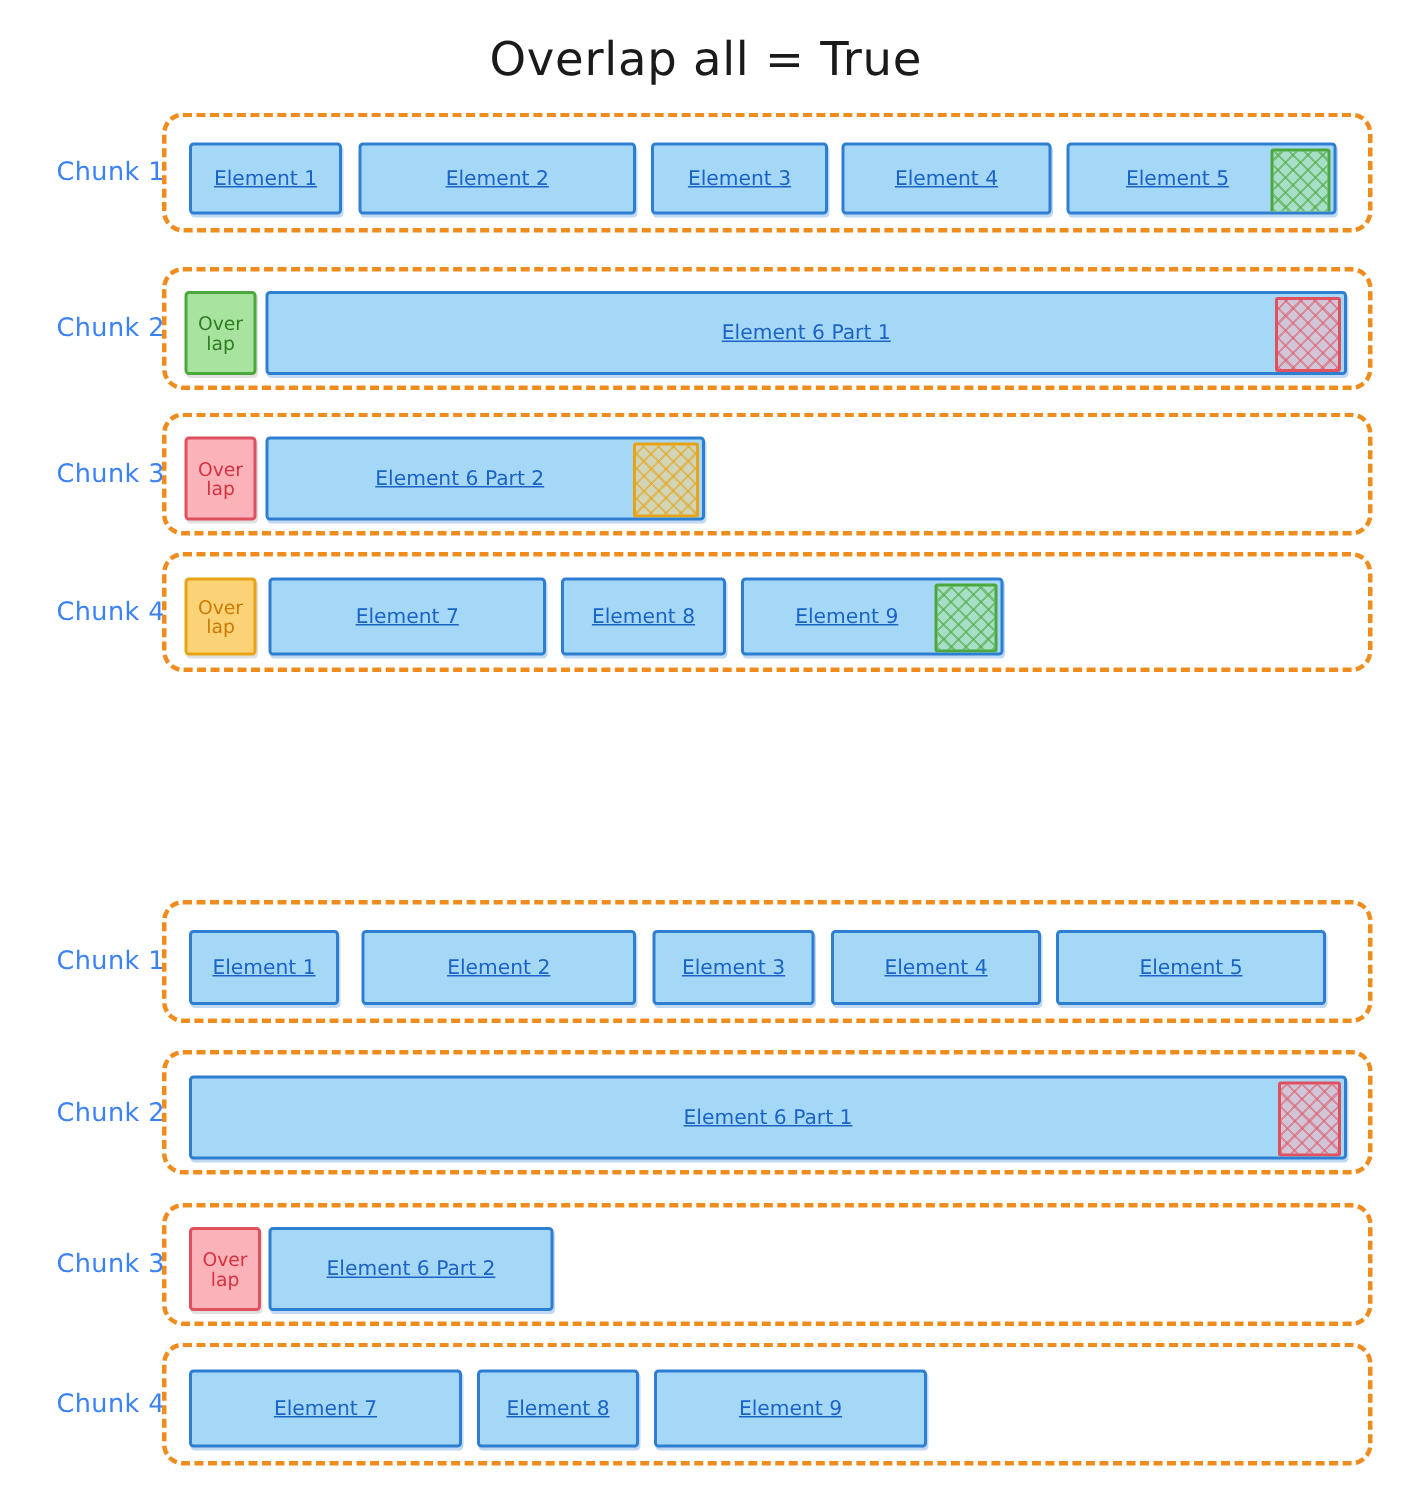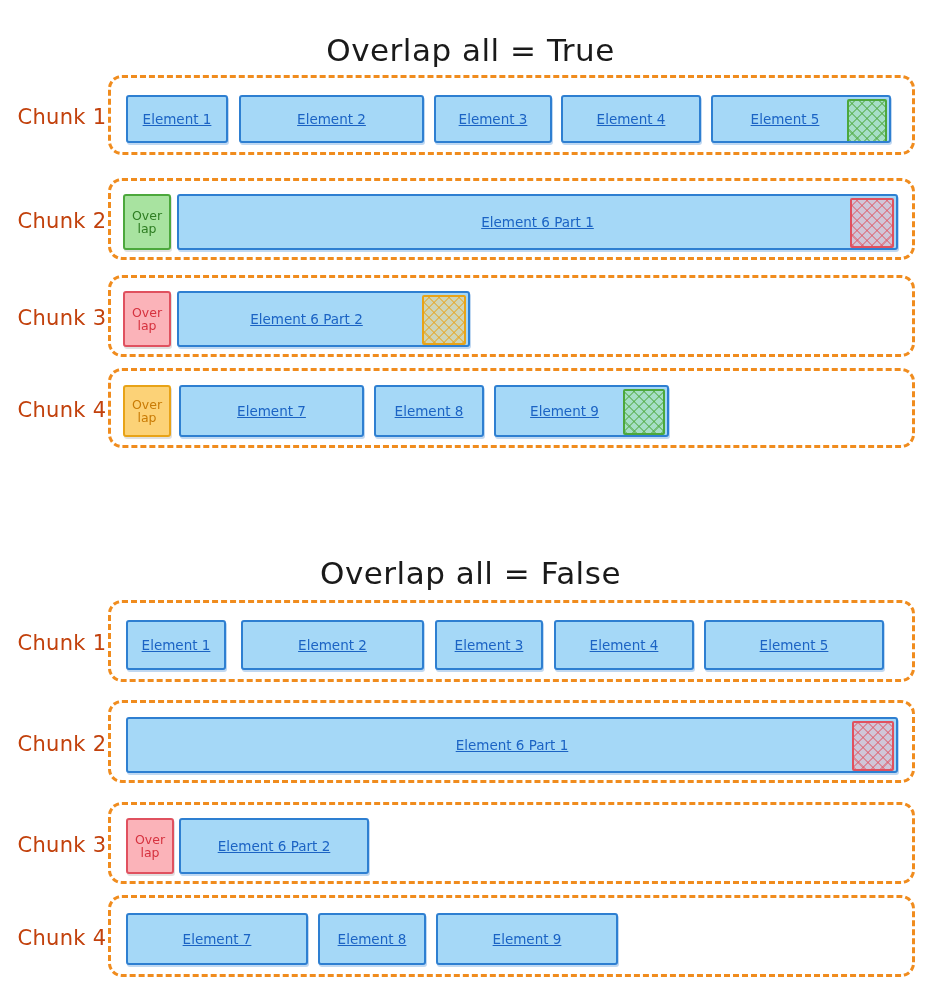--- a/index.html
+++ b/index.html
@@ -24,37 +24,36 @@
   .section-title {
     position: absolute;
     left: 0;
     width: 941px;
     text-align: center;
     font-family: "DejaVu Sans", sans-serif;
     font-size: 31px;
     font-weight: 400;
     letter-spacing: 0.5px;
     color: #1a1a1a;
-    margin-top: 10px;
   }
 
   
   .chunk-row {
     position: absolute;
     left: 0;
     width: 941px;
   }
   .chunk-label {
     position: absolute;
     left: 14px;
     width: 96px;
-    text-align: center;
-    font-size: 21px;
+    text-align: right;
+    font-size: 17px;
     font-weight: 400;
-    color: #c2410c;
+    color: #3b82f6;
     letter-spacing: 0.3px;
     white-space: nowrap;
   }
   .chunk-box {
     position: absolute;
     left: 108px;
     width: 807px;
     border: 3px dashed #F08C1E;
     border-radius: 14px;
     box-sizing: border-box;
@@ -212,21 +211,20 @@
       <div class="el" style="left:263px; top:14px; width:110px; height:52px;">
         <span class="el-label">Element 8</span>
       </div>
       <div class="el" style="left:383px; top:14px; width:175px; height:52px;">
         <span class="el-label" style="margin-right:34px;">Element 9</span>
         <div class="hatch hatch-green" style="right:2px; top:2px; width:42px; height:46px;"></div>
       </div>
     </div>
   </div>
 
-  <div class="section-title" style="top:545px;">Overlap all = False</div>
 
   <div class="chunk-row" style="top:600px; height:82px;">
     <div class="chunk-label" style="top:31px;">Chunk 1</div>
     <div class="chunk-box" style="top:0px; height:82px;">
       <div class="el" style="left:15px; top:17px; width:100px; height:50px;">
         <span class="el-label">Element 1</span>
       </div>
       <div class="el" style="left:130px; top:17px; width:183px; height:50px;">
         <span class="el-label">Element 2</span>
       </div>

